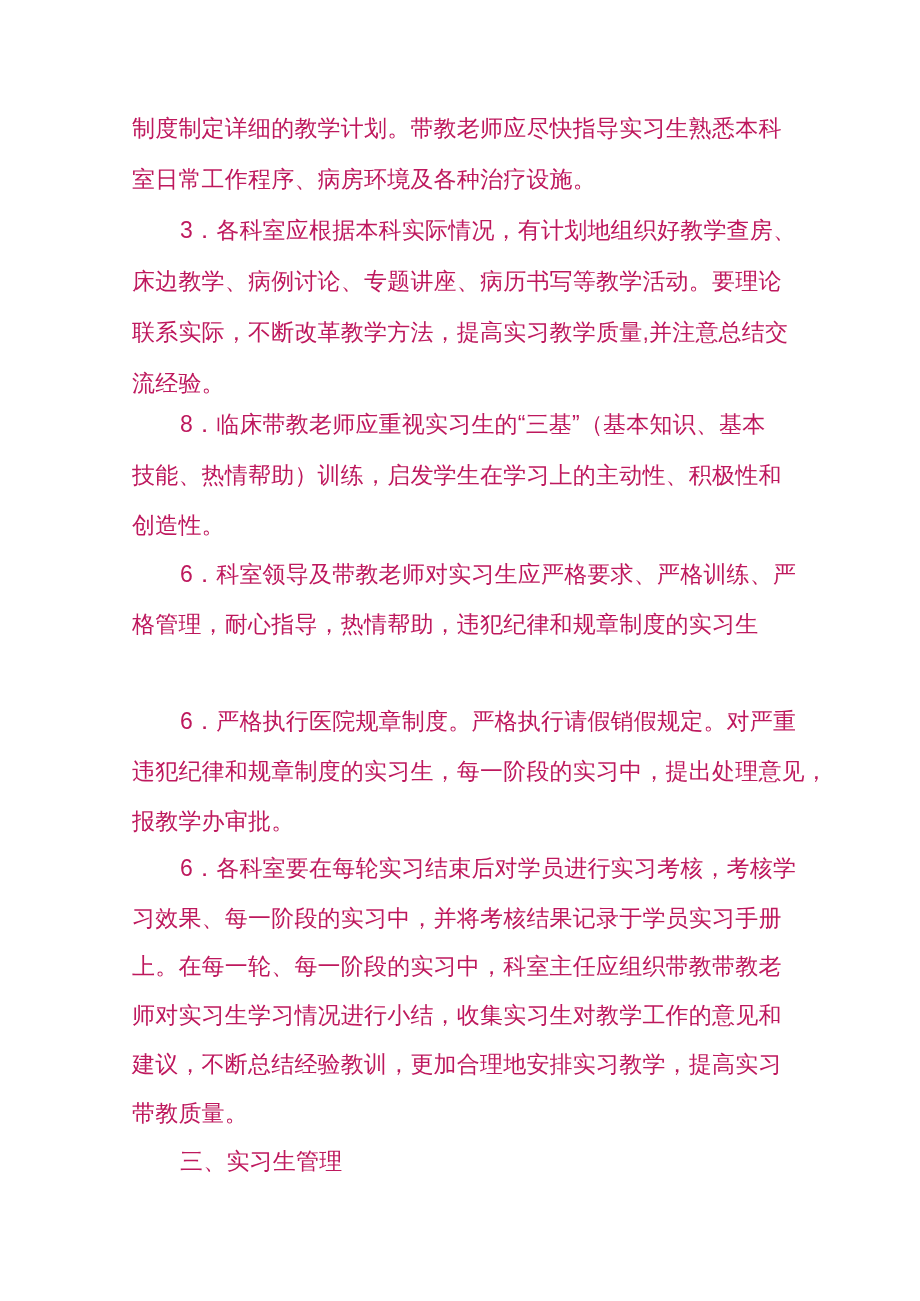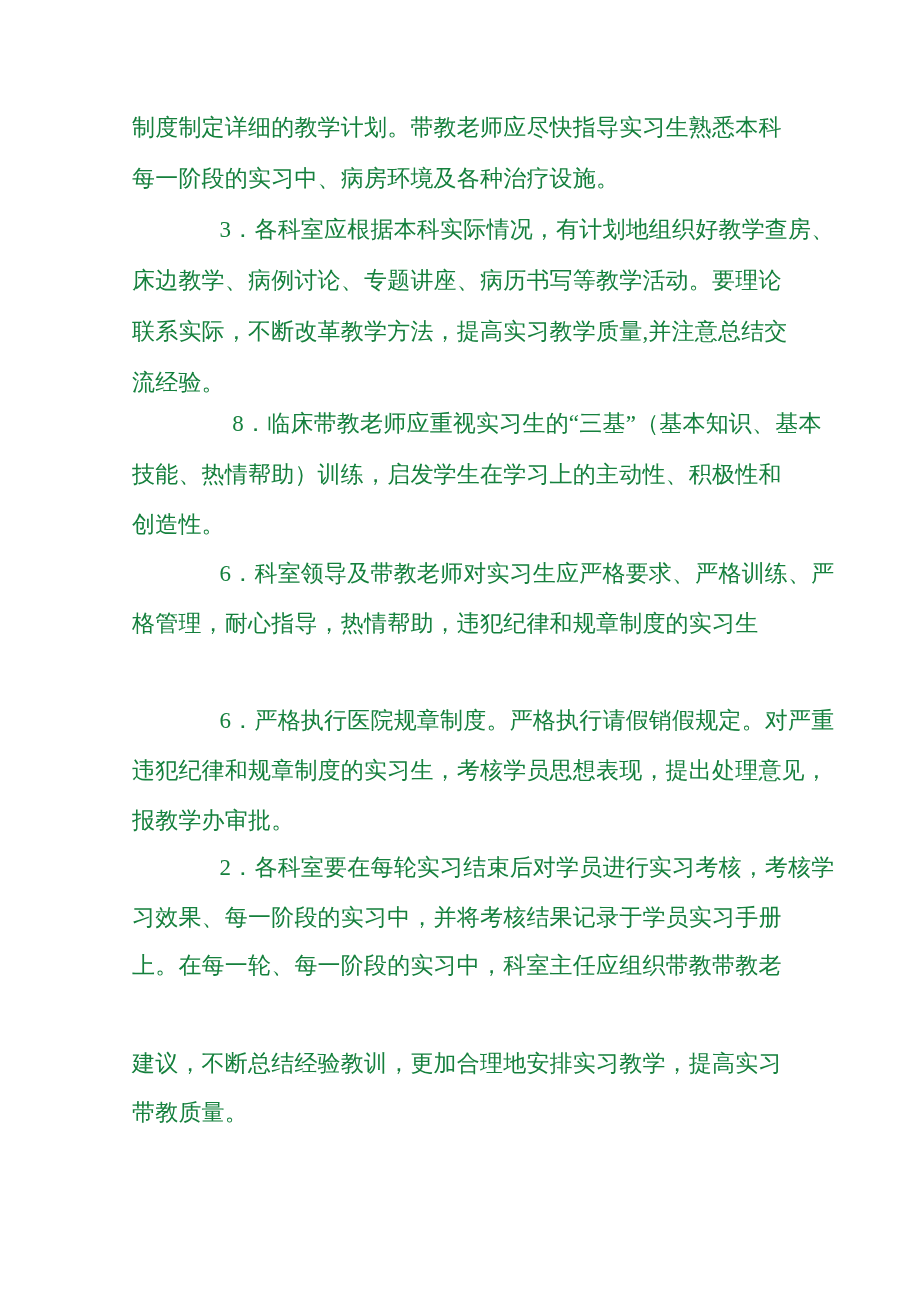--- a/index.html
+++ b/index.html
@@ -1,44 +1,46 @@
 <!DOCTYPE html>
 <html><head>
 <meta charset="utf-8">
 <style>
   html, body { margin: 0; padding: 0; background: #ffffff; }
   body { width: 920px; height: 1301px; position: relative; overflow: hidden; }
   .page {
     position: absolute; left: 0; top: 0; width: 920px; height: 1301px; background: #fff;
-    font-family: Liberation Serif, serif;
-    color: #15803d;
+    font-family: Liberation Sans, sans-serif;
+    color: #be185d;
   }
   .line {
     position: absolute; left: 132px; width: 670px;
     font-size: 23px; line-height: 30px; white-space: nowrap;
     letter-spacing: 0.2px;
   }
-  .indent { left: 192px; text-align: center; }
+  .indent { left: 180px; }
 </style>
 </head>
 <body>
 
 <div class="page">
   <div class="line" style="top:113px">制度制定详细的教学计划。带教老师应尽快指导实习生熟悉本科</div>
-  <div class="line" style="top:164px">每一阶段的实习中、病房环境及各种治疗设施。</div>
+  <div class="line" style="top:164px">室日常工作程序、病房环境及各种治疗设施。</div>
   <div class="line indent" style="top:215px">3．各科室应根据本科实际情况，有计划地组织好教学查房、</div>
   <div class="line" style="top:266px">床边教学、病例讨论、专题讲座、病历书写等教学活动。要理论</div>
   <div class="line" style="top:317px">联系实际，不断改革教学方法，提高实习教学质量,并注意总结交</div>
   <div class="line" style="top:368px">流经验。</div>
   <div class="line indent" style="top:409px">8．临床带教老师应重视实习生的“三基”（基本知识、基本</div>
   <div class="line" style="top:460px">技能、热情帮助）训练，启发学生在学习上的主动性、积极性和</div>
   <div class="line" style="top:510px">创造性。</div>
   <div class="line indent" style="top:559px">6．科室领导及带教老师对实习生应严格要求、严格训练、严</div>
   <div class="line" style="top:609px">格管理，耐心指导，热情帮助，违犯纪律和规章制度的实习生</div>
   <div class="line indent" style="top:706px">6．严格执行医院规章制度。严格执行请假销假规定。对严重</div>
-  <div class="line" style="top:756px">违犯纪律和规章制度的实习生，考核学员思想表现，提出处理意见，</div>
+  <div class="line" style="top:756px">违犯纪律和规章制度的实习生，每一阶段的实习中，提出处理意见，</div>
   <div class="line" style="top:806px">报教学办审批。</div>
-  <div class="line indent" style="top:853px">2．各科室要在每轮实习结束后对学员进行实习考核，考核学</div>
+  <div class="line indent" style="top:853px">6．各科室要在每轮实习结束后对学员进行实习考核，考核学</div>
   <div class="line" style="top:903px">习效果、每一阶段的实习中，并将考核结果记录于学员实习手册</div>
   <div class="line" style="top:951px">上。在每一轮、每一阶段的实习中，科室主任应组织带教带教老</div>
+  <div class="line" style="top:1000px">师对实习生学习情况进行小结，收集实习生对教学工作的意见和</div>
   <div class="line" style="top:1049px">建议，不断总结经验教训，更加合理地安排实习教学，提高实习</div>
   <div class="line" style="top:1098px">带教质量。</div>
+  <div class="line indent" style="top:1146px">三、实习生管理</div>
 </div>
 
 </body></html>

